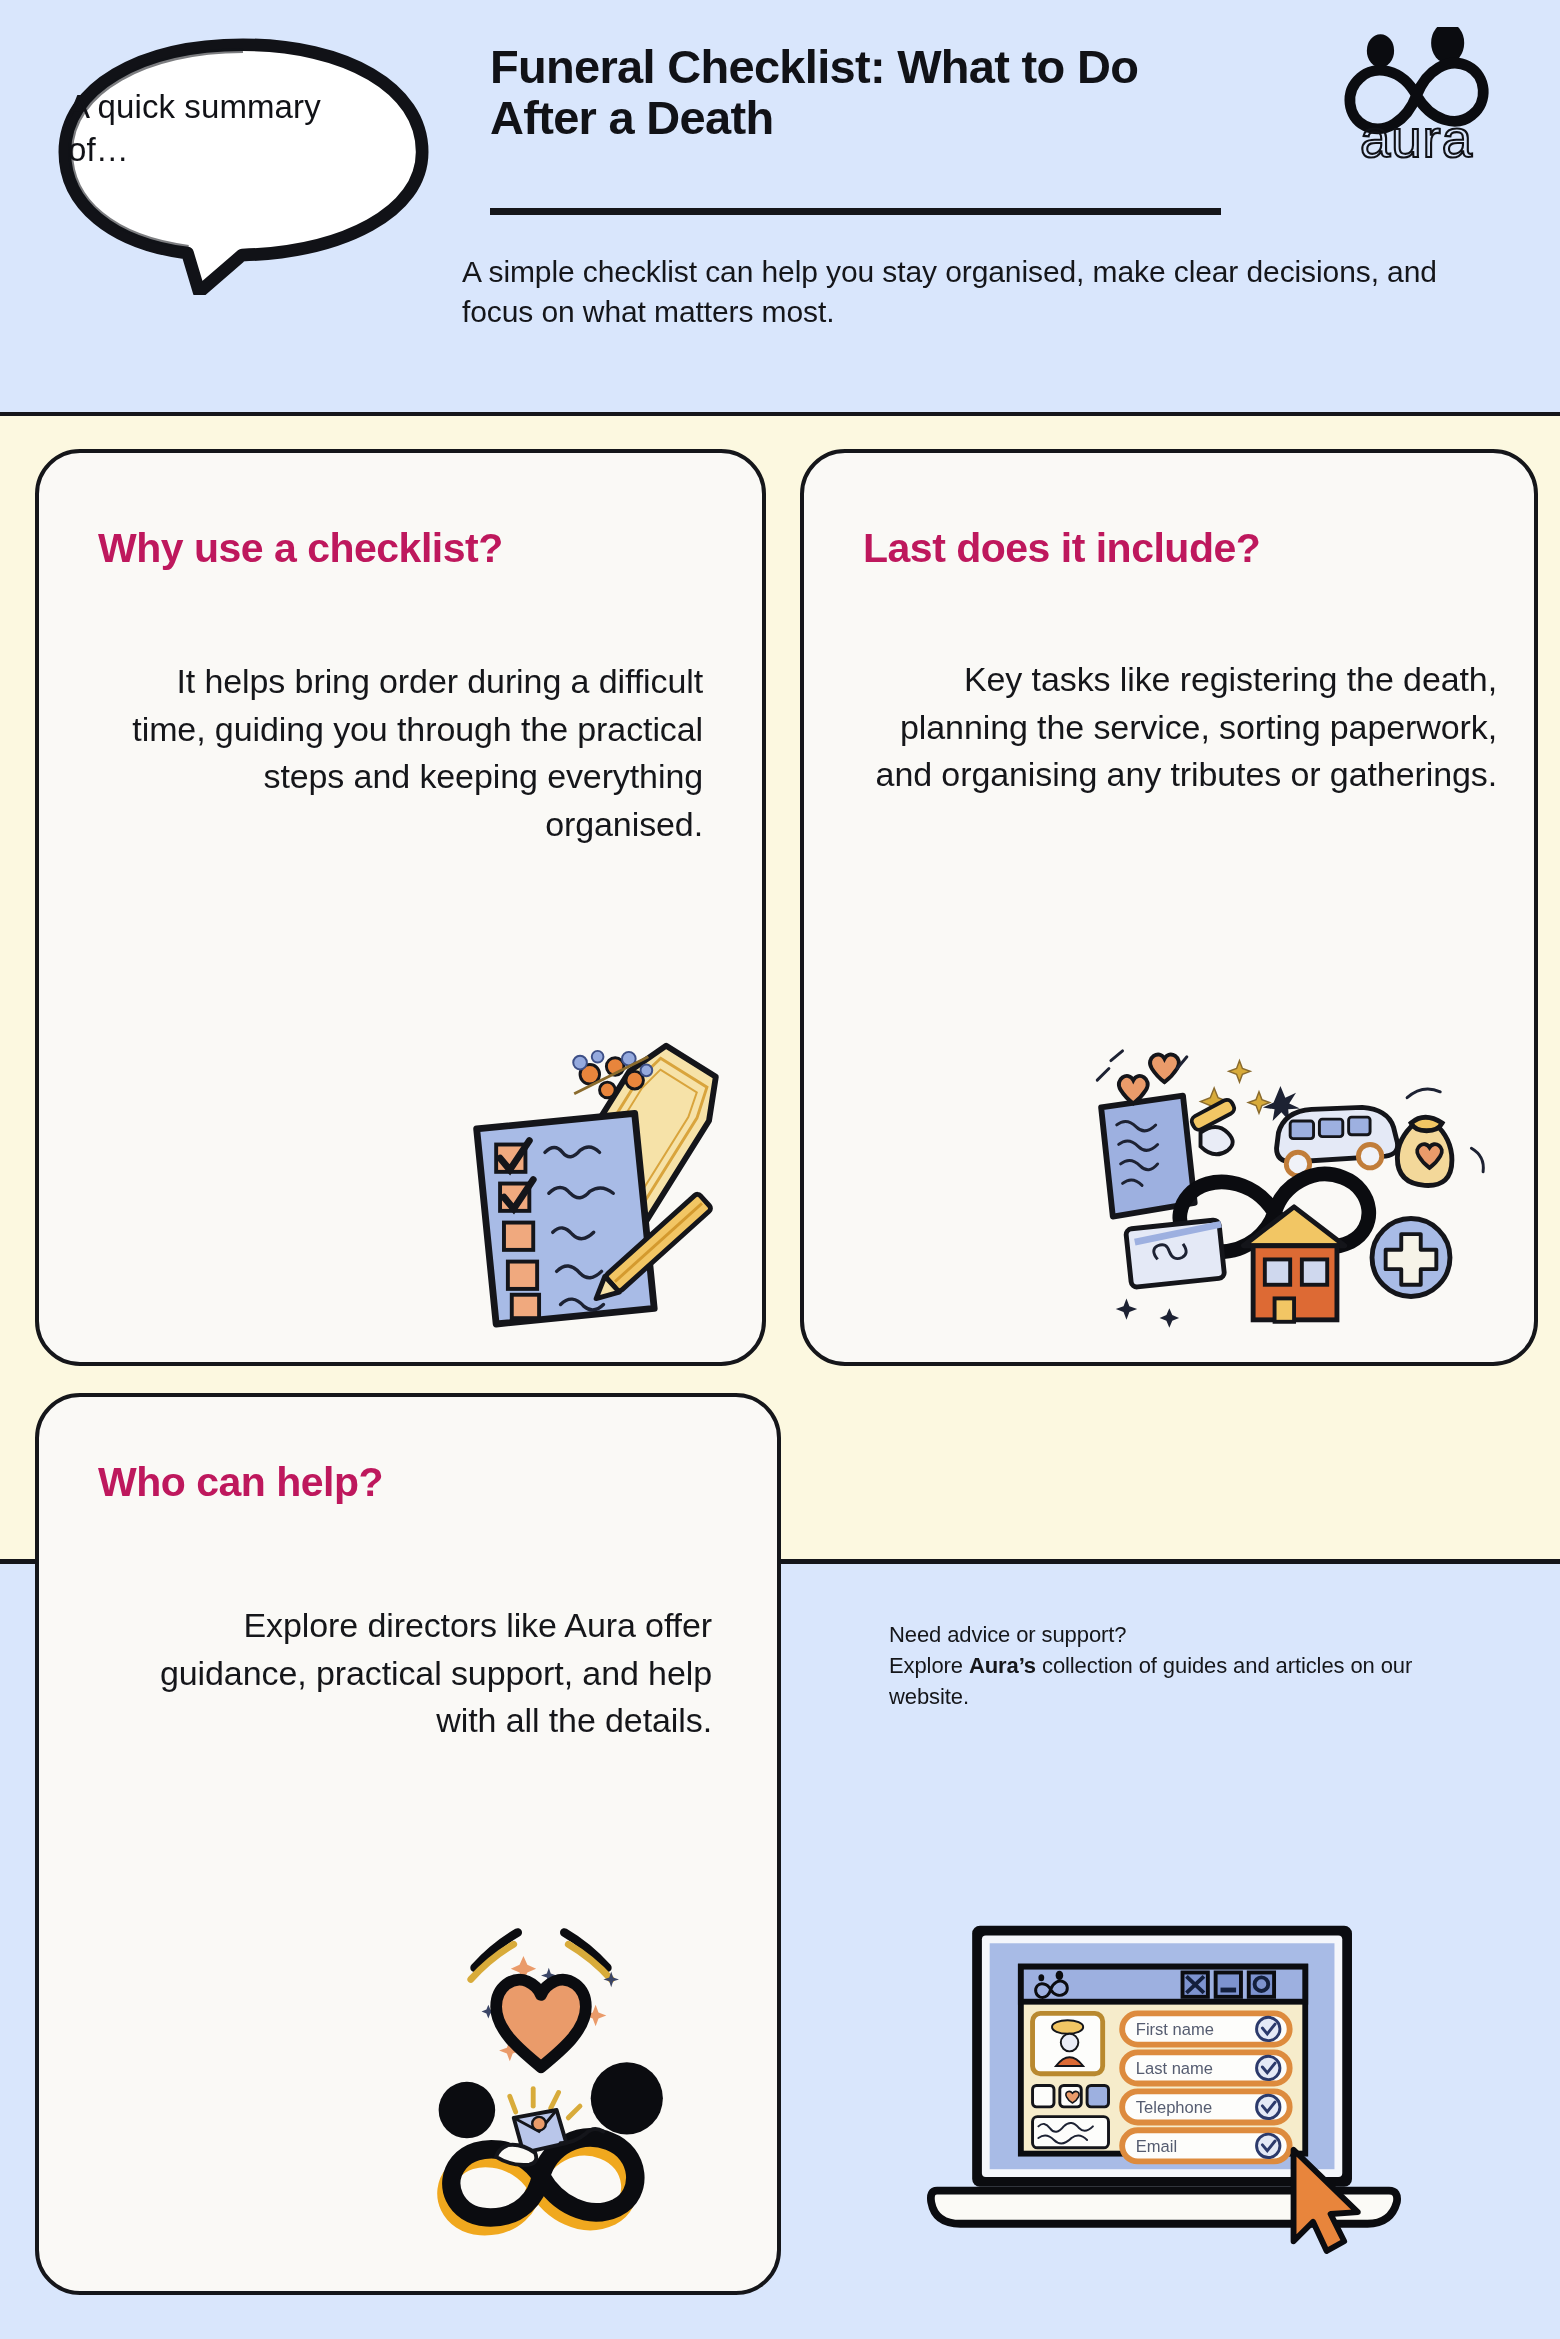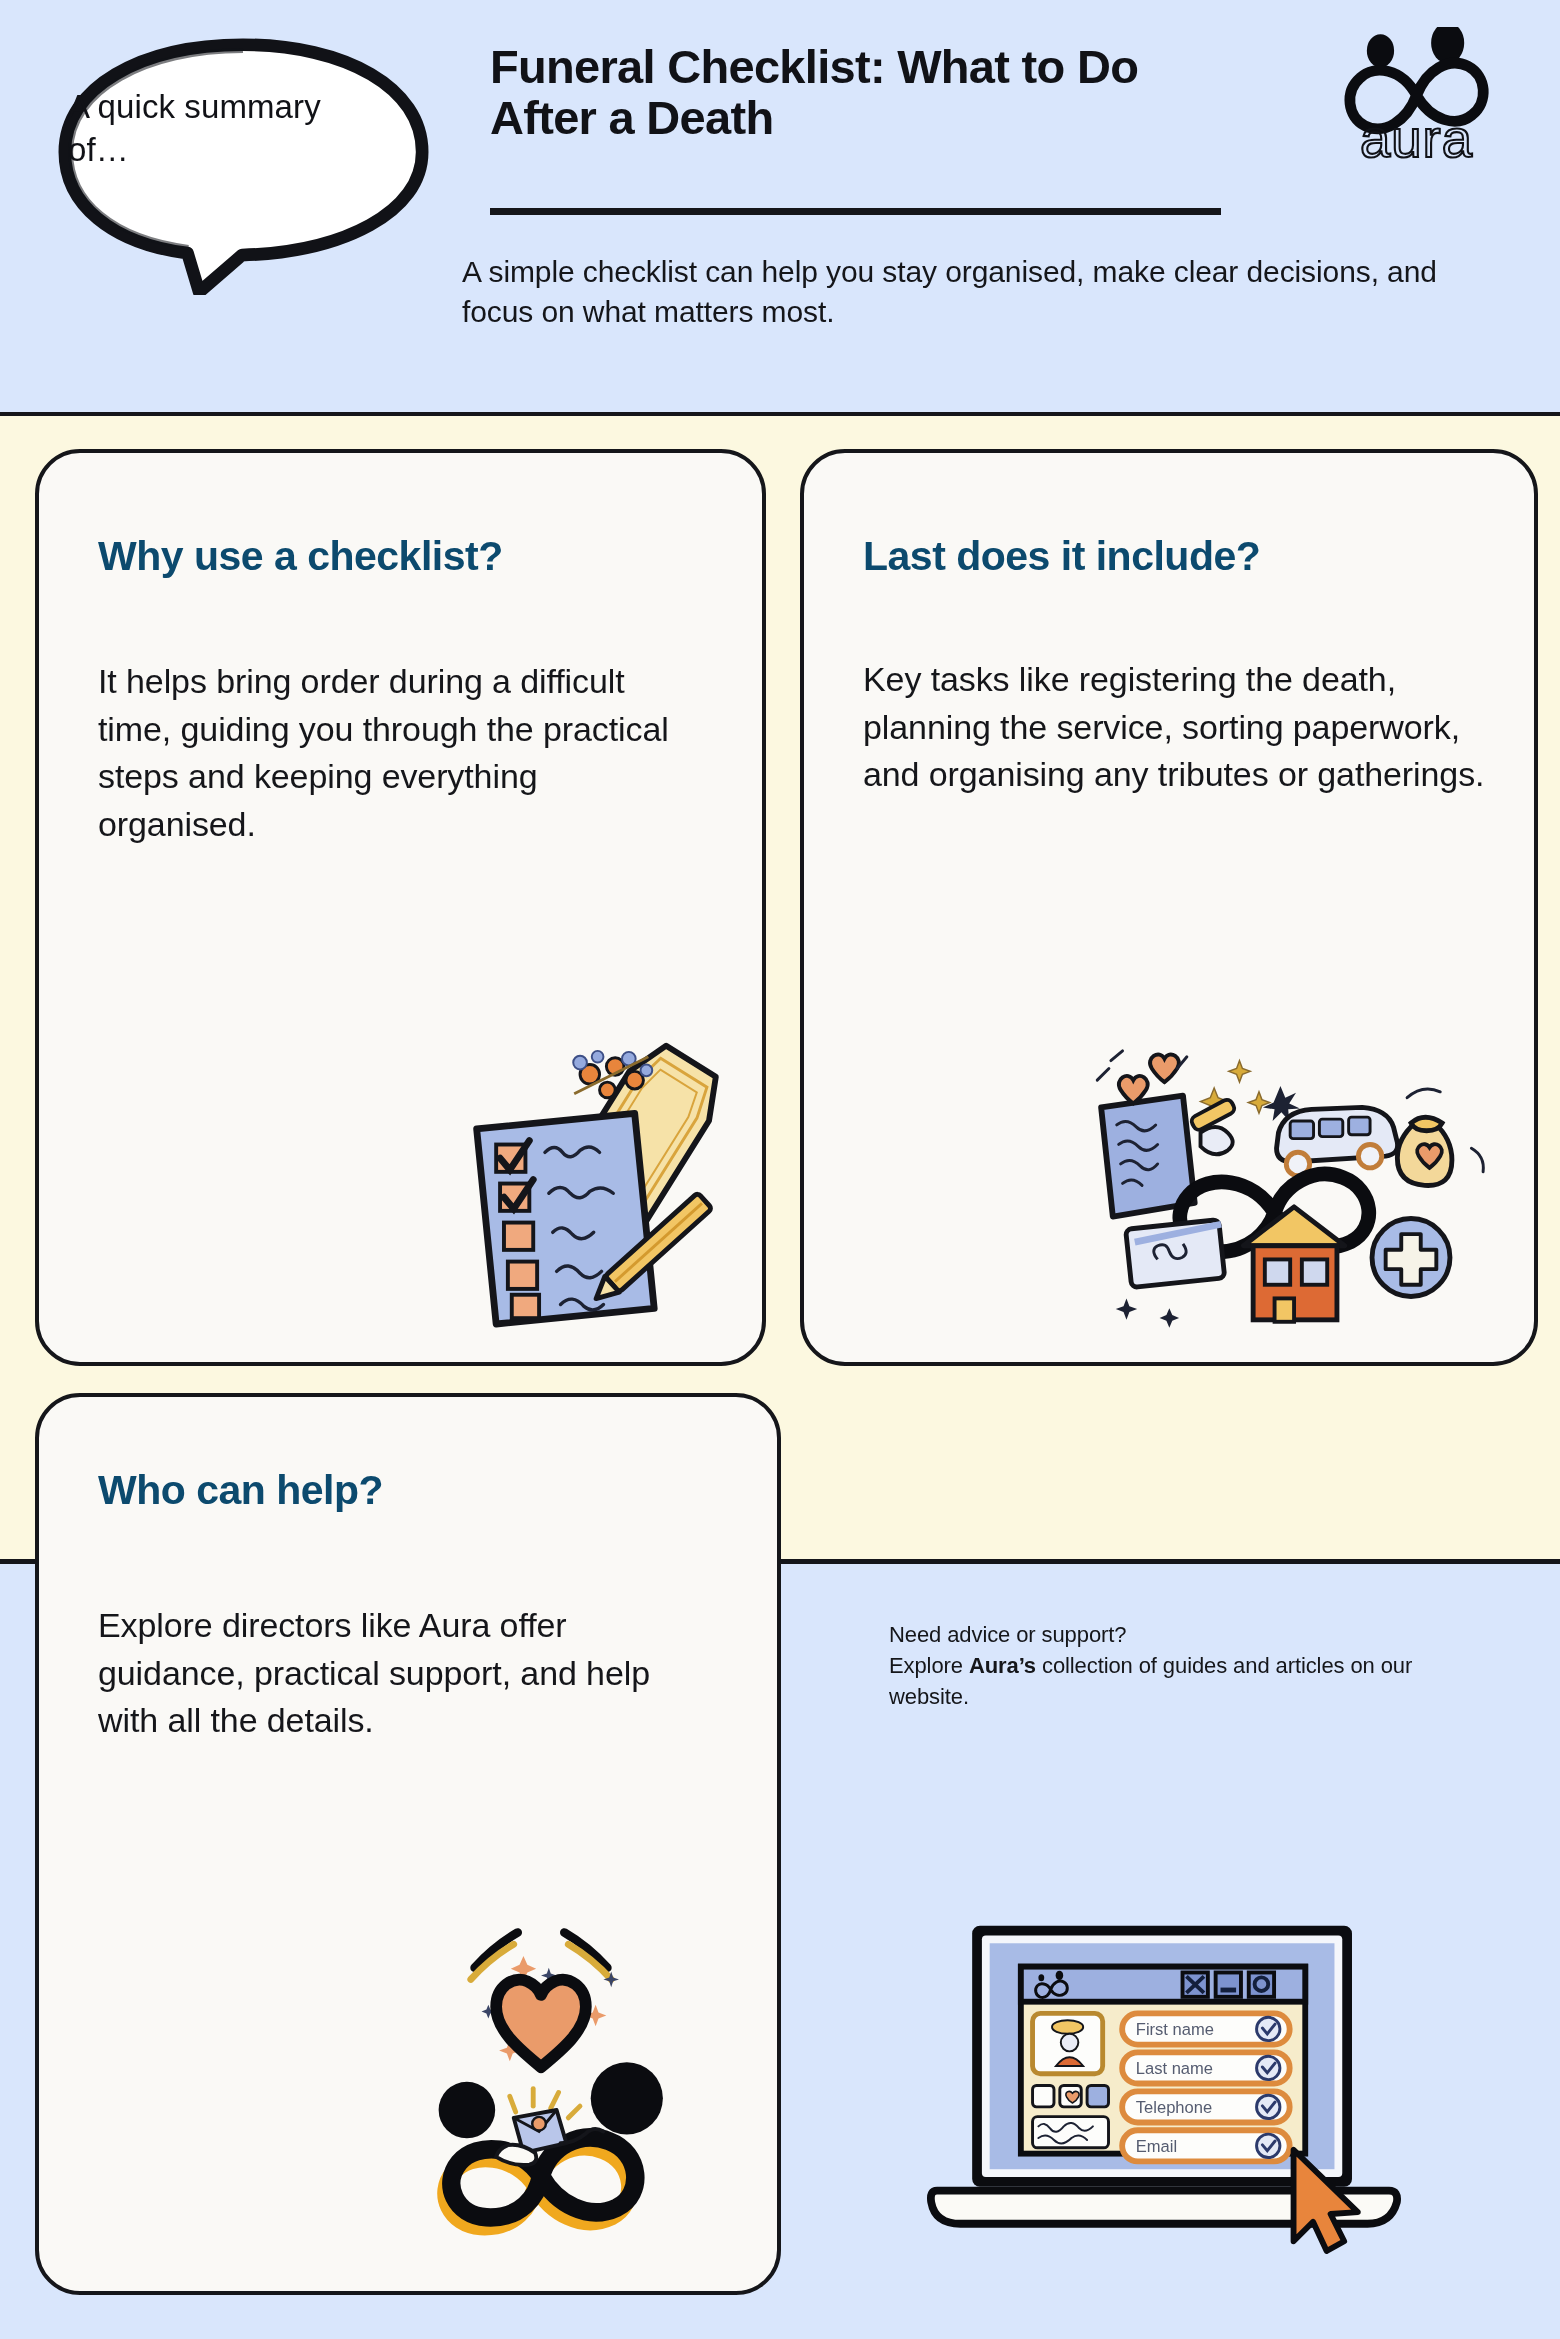--- a/index.html
+++ b/index.html
@@ -52,25 +52,25 @@
     background: #faf9f6;
     border: 4.9px solid #15161a;
     border-radius: 45px;
   }
   .card-1 { left: 35px;  top: 449px;  width: 731px;  height: 917px; }
   .card-2 { left: 800px; top: 449px;  width: 738px;  height: 917px; }
   .card-3 { left: 35px;  top: 1393px; width: 746px;  height: 902px; }
 
   .card-title {
     position: absolute; font-size: 41px; font-weight: 700;
-    color: #0c4a6e; letter-spacing: -0.5px; line-height: 1.1; margin-top: 8px;
+    color: #be185d; letter-spacing: -0.5px; line-height: 1.1;
   }
   .card-body {
     position: absolute; font-size: 34px; line-height: 1.40;
-    color: #15161a; letter-spacing: -0.1px;
+    color: #15161a; letter-spacing: -0.1px; text-align: right;
   }
   .c1-title { left: 59px; top: 73px; }
   .c1-body  { left: 59px; top: 205px; width: 605px; }
   .c2-title { left: 59px; top: 73px; }
   .c2-body  { left: 59px; top: 203px; width: 634px; }
   .c3-title { left: 59px; top: 63px; }
   .c3-body  { left: 59px; top: 205px; width: 614px; }
 
   .promo {
     position: absolute; left: 889px; top: 1619px; width: 585px;

